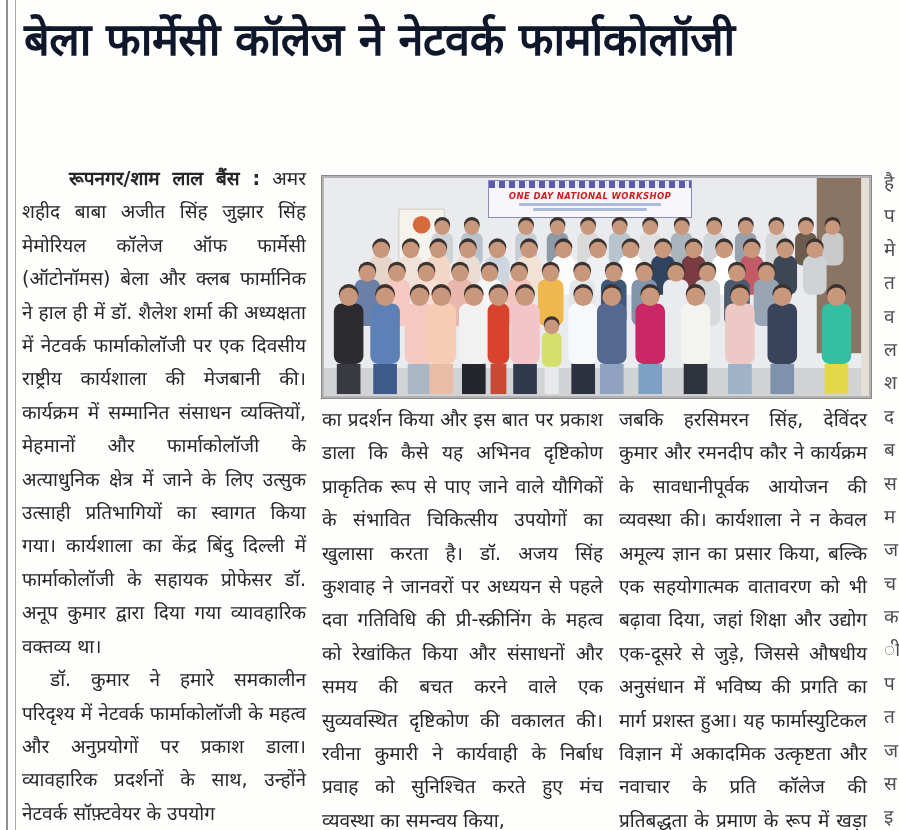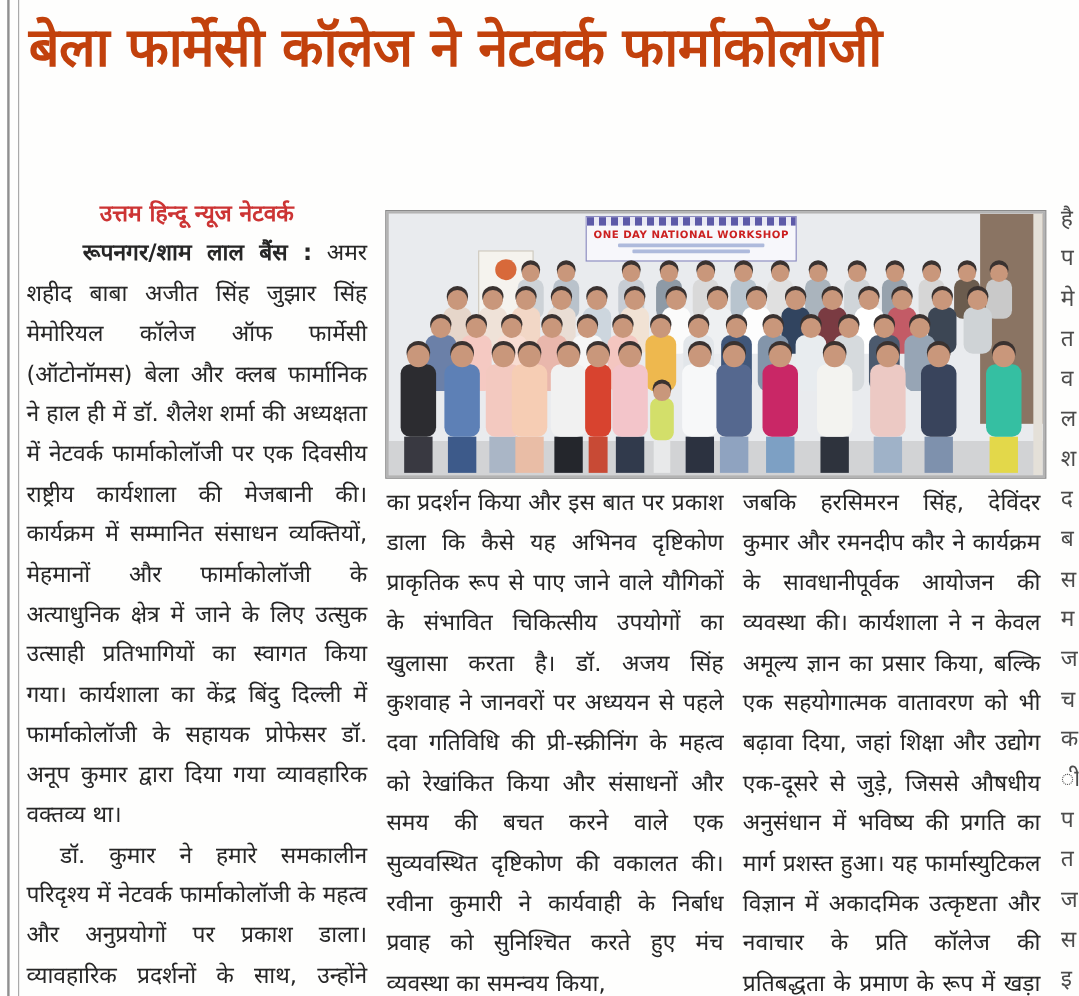--- a/index.html
+++ b/index.html
@@ -5,36 +5,36 @@
   html,body{margin:0;padding:0;}
   body{
     width:899px;height:830px;position:relative;overflow:hidden;
     background:#fefefd;
     font-family:"DejaVu Sans", sans-serif;
     color:#232323;
   }
   .left-rule{position:absolute;left:6px;top:0;width:7px;height:830px;
     border-left:2px solid #8f8f8f;border-right:1.5px solid #aaaaaa;}
   .headline{position:absolute;left:24px;top:8px;width:856px;
-    font-size:45px;font-weight:700;color:#c2410c;line-height:63px;
+    font-size:45px;font-weight:700;color:#0f172a;line-height:63px;
     letter-spacing:-0.5px;}
   .col{position:absolute;font-size:19px;line-height:33.4px;text-align:justify;color:#262626;}
   .col p{margin:0;}
   .col p.indent{text-indent:28px;}
   .col1{left:22px;top:162px;width:284px;}
   .col2{left:322px;top:403px;width:281px;}
   .col3{left:619px;top:403px;width:248px;}
   .byline{text-align:center;font-weight:700;font-size:19px;color:#cc3434;margin:0 0 2px 0;text-indent:0;}
   .dateline{font-weight:700;margin-left:19px;}
   
   .photo{position:absolute;left:322px;top:176px;width:549px;height:222px;
     background:linear-gradient(#e9ebee 0 87%, #d2d3d5 87% 100%);
     border:2px solid #b3b3b3;outline:1px solid #8a8a8a;box-sizing:border-box;overflow:hidden;}
-  .banner{position:absolute;left:164px;top:2px;width:176px;height:38px;
-    background:#f7f7fb;border:1px solid #8c8cc0;box-sizing:border-box;}
+  .banner{position:absolute;left:164px;top:2px;width:204px;height:38px;
+    background:#f7f7fb;border:1px solid #8c8cc0;box-sizing:border-box;font-style:italic;}
   .banner .pat{height:7px;width:100%;
     background:repeating-linear-gradient(90deg,#5d5aa8 0 6px,#e8e8f4 6px 10px);}
   .banner .title{margin-top:3px;text-align:center;font-size:8.5px;font-weight:700;
     color:#cc2020;letter-spacing:.4px;white-space:nowrap;}
   .banner .sub{height:3px;margin:2px auto 0;background:#95a5d2;opacity:.75;border-radius:1px;}
   .sub.s1{width:70%;} .sub.s2{width:56%;}
   .people-svg{position:absolute;left:0;top:0;width:100%;height:100%;}
   
   .edge-strip{position:absolute;left:884px;top:166px;width:15px;height:664px;
     overflow:hidden;font-size:19px;line-height:33.4px;color:#4c4c4c;white-space:nowrap;}
@@ -246,21 +246,20 @@
         <circle cx="520" cy="122" r="9.5" fill="#c9977b"></circle>
         <rect x="224" y="194" width="14" height="28" fill="#e8e9ea"></rect>
         <rect x="221" y="158" width="20" height="36" rx="6.666666666666667" fill="#d3df6a"></rect>
         <circle cx="231" cy="150" r="8" fill="#3a3230"></circle>
         <circle cx="231" cy="153" r="7.5" fill="#c9977b"></circle>
       </g>
   </svg>
 </div>
 
 <div class="col col1">
-  <p class="byline">उत्तम हिन्दू न्यूज नेटवर्क</p>
   <p class="indent"><span class="dateline">रूपनगर/शाम लाल बैंस :</span><span> अमर शहीद बाबा अजीत सिंह जुझार सिंह मेमोरियल कॉलेज ऑफ फार्मेसी (ऑटोनॉमस) बेला और क्लब फार्मानिक ने हाल ही में डॉ. शैलेश शर्मा की अध्यक्षता में नेटवर्क फार्माकोलॉजी पर एक दिवसीय राष्ट्रीय कार्यशाला की मेजबानी की। कार्यक्रम में सम्मानित संसाधन व्यक्तियों, मेहमानों और फार्माकोलॉजी के अत्याधुनिक क्षेत्र में जाने के लिए उत्सुक उत्साही प्रतिभागियों का स्वागत किया गया। कार्यशाला का केंद्र बिंदु दिल्ली में फार्माकोलॉजी के सहायक प्रोफेसर डॉ. अनूप कुमार द्वारा दिया गया व्यावहारिक वक्तव्य था।</span></p>
   <p class="indent">डॉ. कुमार ने हमारे समकालीन परिदृश्य में नेटवर्क फार्माकोलॉजी के महत्व और अनुप्रयोगों पर प्रकाश डाला। व्यावहारिक प्रदर्शनों के साथ, उन्होंने नेटवर्क सॉफ़्टवेयर के उपयोग</p>
 </div>
 
 <div class="col col2">
   <p>का प्रदर्शन किया और इस बात पर प्रकाश डाला कि कैसे यह अभिनव दृष्टिकोण प्राकृतिक रूप से पाए जाने वाले यौगिकों के संभावित चिकित्सीय उपयोगों का खुलासा करता है। डॉ. अजय सिंह कुशवाह ने जानवरों पर अध्ययन से पहले दवा गतिविधि की प्री-स्क्रीनिंग के महत्व को रेखांकित किया और संसाधनों और समय की बचत करने वाले एक सुव्यवस्थित दृष्टिकोण की वकालत की। रवीना कुमारी ने कार्यवाही के निर्बाध प्रवाह को सुनिश्चित करते हुए मंच व्यवस्था का समन्वय किया,</p>
 </div>
 
 <div class="col col3">
   <p>जबकि हरसिमरन सिंह, देविंदर कुमार और रमनदीप कौर ने कार्यक्रम के सावधानीपूर्वक आयोजन की व्यवस्था की। कार्यशाला ने न केवल अमूल्य ज्ञान का प्रसार किया, बल्कि एक सहयोगात्मक वातावरण को भी बढ़ावा दिया, जहां शिक्षा और उद्योग एक-दूसरे से जुड़े, जिससे औषधीय अनुसंधान में भविष्य की प्रगति का मार्ग प्रशस्त हुआ। यह फार्मास्युटिकल विज्ञान में अकादमिक उत्कृष्टता और नवाचार के प्रति कॉलेज की प्रतिबद्धता के प्रमाण के रूप में खड़ा है।</p>

